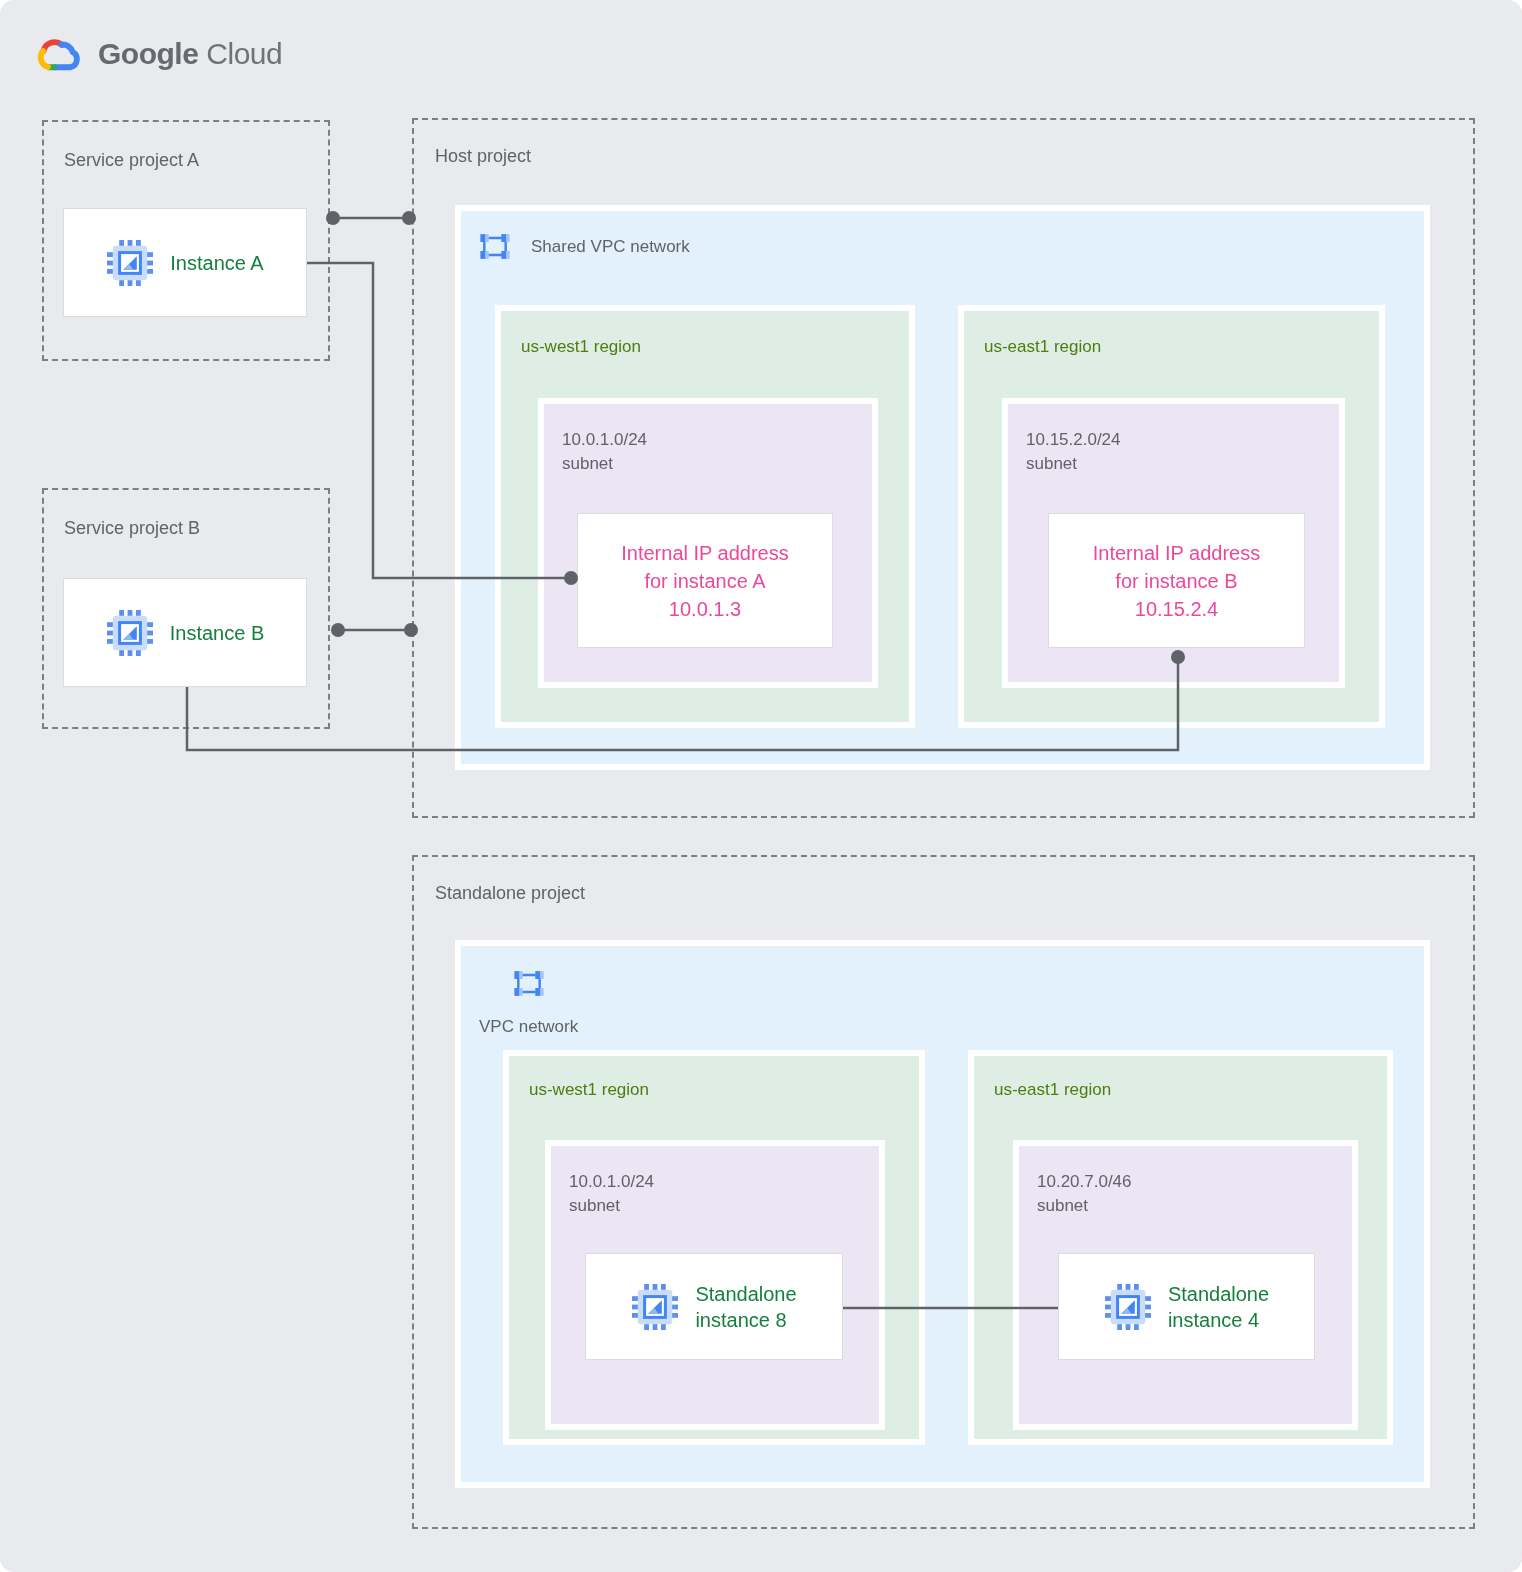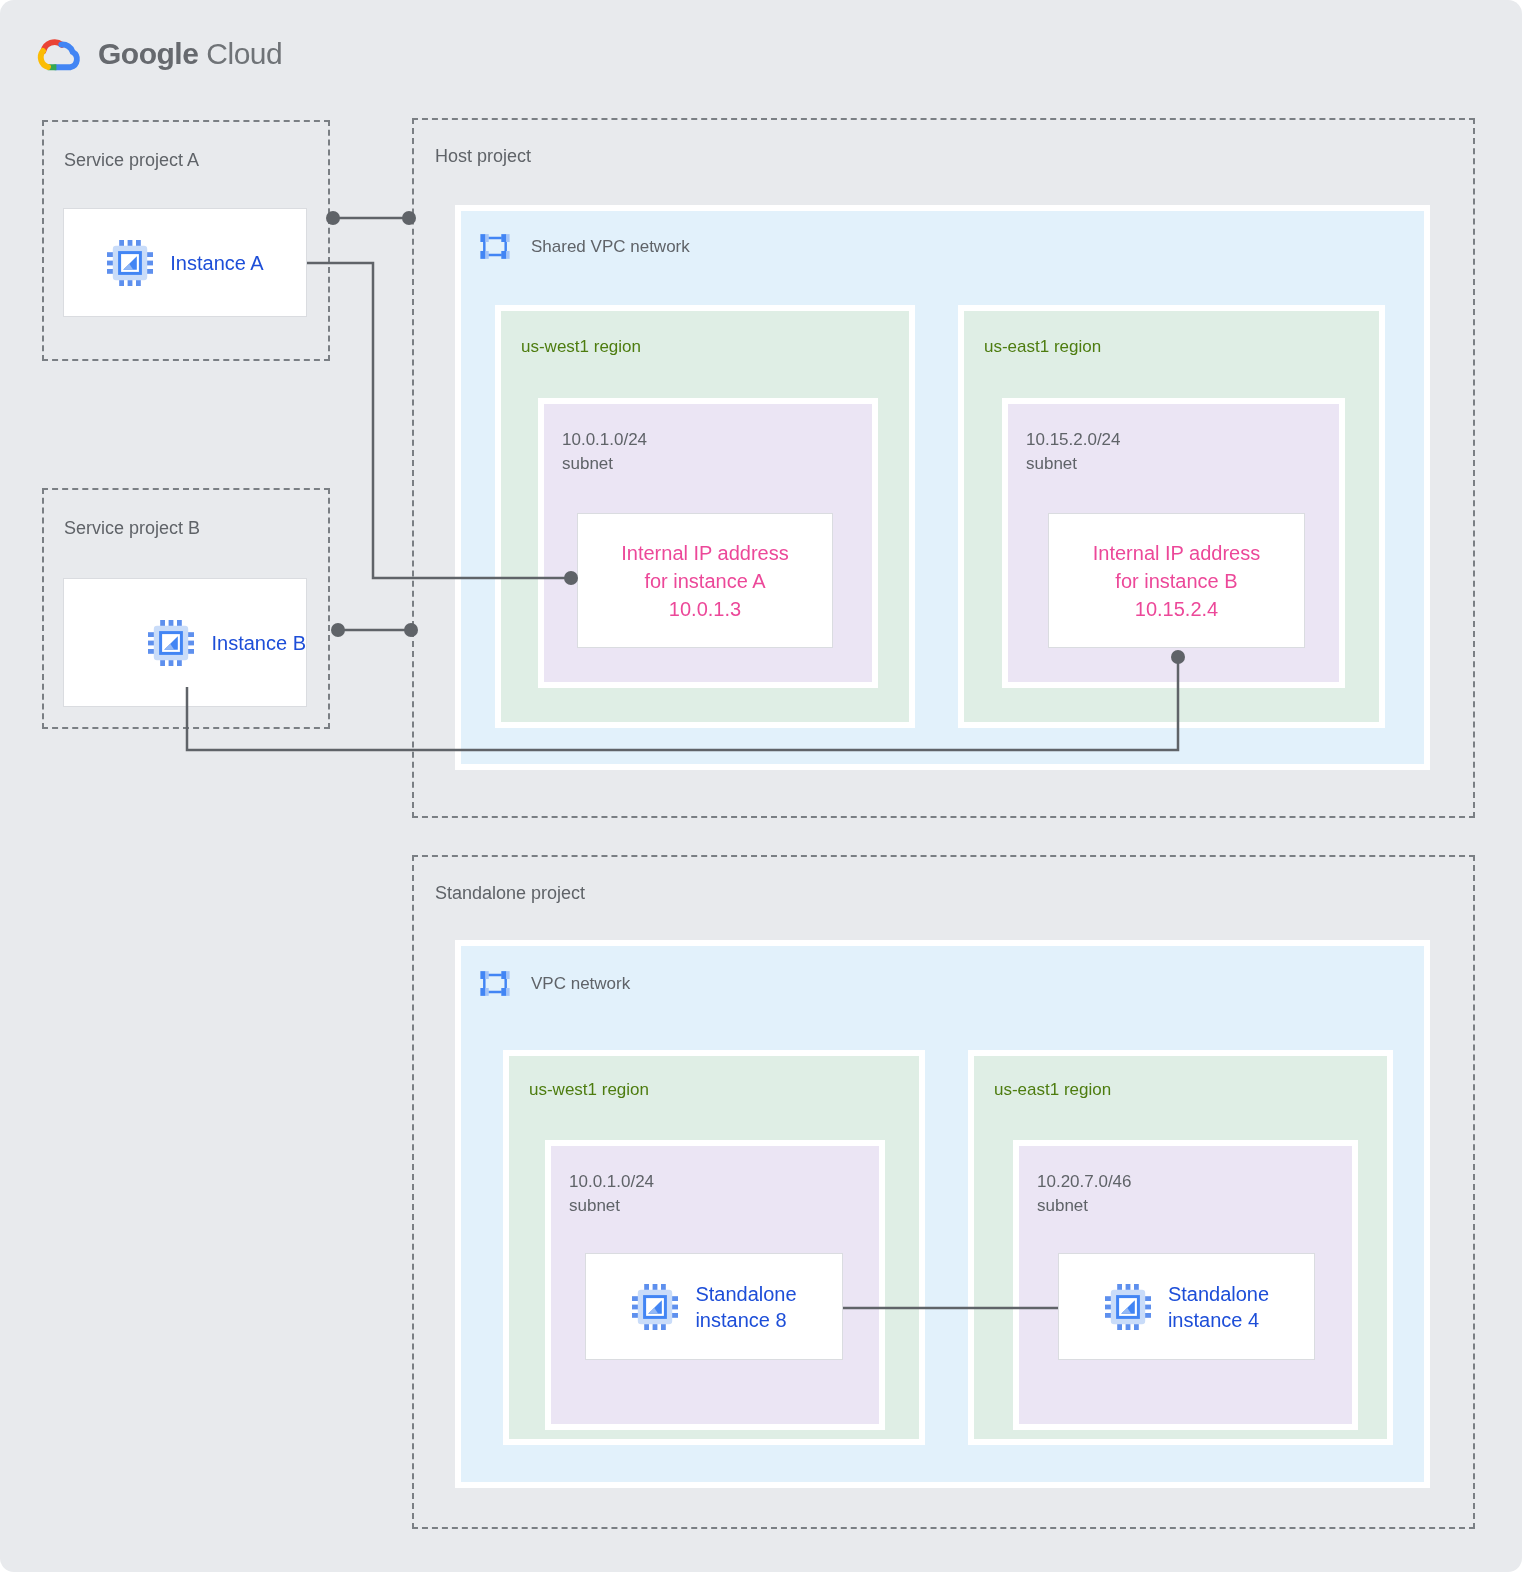--- a/index.html
+++ b/index.html
@@ -33,21 +33,21 @@
   .net-header { position:absolute; display:flex; align-items:center; gap:20px; }
   .net-header .net-label { font-size:17px; color:#5f6368; white-space:nowrap; }
 
   
   .card {
     position:absolute; background:#ffffff; border:1px solid #dadce0;
     display:flex; align-items:center; justify-content:center;
   }
   .card-row { display:flex; align-items:center; gap:16px; }
   .card-text-center { text-align:center; font-size:20px; line-height:28px; color:#ec4899; }
-  .instance-label { font-size:20px; color:#1d4ed8; line-height:26px; }
+  .instance-label { font-size:20px; color:#15803d; line-height:26px; }
 
   svg.overlay { position:absolute; left:0; top:0; width:1522px; height:1572px; pointer-events:none; z-index:6; }
   .icon { flex:0 0 auto; display:block; }
 </style>
 </head>
 <body>
 
 <div class="page">
 
   <div class="logo">
@@ -85,21 +85,21 @@
         <rect x="6.8" y="6.8" width="10.4" height="10.4" fill="#ffffff" stroke="#4285f4" stroke-width="1.5"></rect>
         <path d="M8.6 15.4 L15.4 8.6 L15.4 15.4 Z" fill="#4285f4"></path>
         <path d="M8.6 15.4 L11.6 12.4 L13.6 15.4 Z" fill="#93b8f5"></path>
       </svg>
       <span class="instance-label">Instance A</span>
     </div>
   </div>
 
   <div class="dashed-box" style="left:42px; top:488px; width:288px; height:241px;"></div>
   <div class="proj-label" style="left:64px; top:518px;">Service project B</div>
-  <div class="card" style="left:63px; top:578px; width:244px; height:129px;justify-content:flex-end;">
+  <div class="card" style="left:63px; top:578px; width:244px; height:109px;">
     <div class="card-row">
       <svg class="icon" width="48" height="48" viewBox="0 0 24 24">
         <g fill="#5e90ee">
           <rect x="6.6" y="0.5" width="2.4" height="3.2"></rect>
             <rect x="10.8" y="0.5" width="2.4" height="3.2"></rect>
             <rect x="15" y="0.5" width="2.4" height="3.2"></rect>
           <rect x="6.6" y="20.3" width="2.4" height="3.2"></rect>
             <rect x="10.8" y="20.3" width="2.4" height="3.2"></rect>
             <rect x="15" y="20.3" width="2.4" height="3.2"></rect>
           <rect x="0.5" y="6.6" width="3.2" height="2.4"></rect>
@@ -166,21 +166,21 @@
       <div>Internal IP address</div>
       <div>for instance B</div>
       <div>10.15.2.4</div>
     </div>
   </div>
 
   <div class="dashed-box" style="left:412px; top:855px; width:1063px; height:674px;"></div>
   <div class="proj-label" style="left:435px; top:883px;">Standalone project</div>
 
   <div class="net-box" style="left:455px; top:940px; width:975px; height:548px;"></div>
-  <div class="net-header" style="left:479px; top:970px;">
+  <div class="net-header" style="left:479px; top:970px;flex-direction:column;">
     <svg class="icon" width="32" height="27" viewBox="0 0 28 24">
       <path d="M8 4.5 H20 M8 19.5 H20 M4.5 8 V16 M23.5 8 V16" stroke="#4285f4" stroke-width="2.2"></path>
       <g>
         <rect x="1" y="1" width="4.6" height="7" fill="#4285f4"></rect>
           <rect x="5.6" y="1" width="2.8" height="7" fill="#a4c4f7"></rect>
         <rect x="19.6" y="1" width="4.6" height="7" fill="#4285f4"></rect>
           <rect x="24.2" y="1" width="2.8" height="7" fill="#a4c4f7"></rect>
         <rect x="1" y="16" width="4.6" height="7" fill="#4285f4"></rect>
           <rect x="5.6" y="16" width="2.8" height="7" fill="#a4c4f7"></rect>
         <rect x="19.6" y="16" width="4.6" height="7" fill="#4285f4"></rect>

